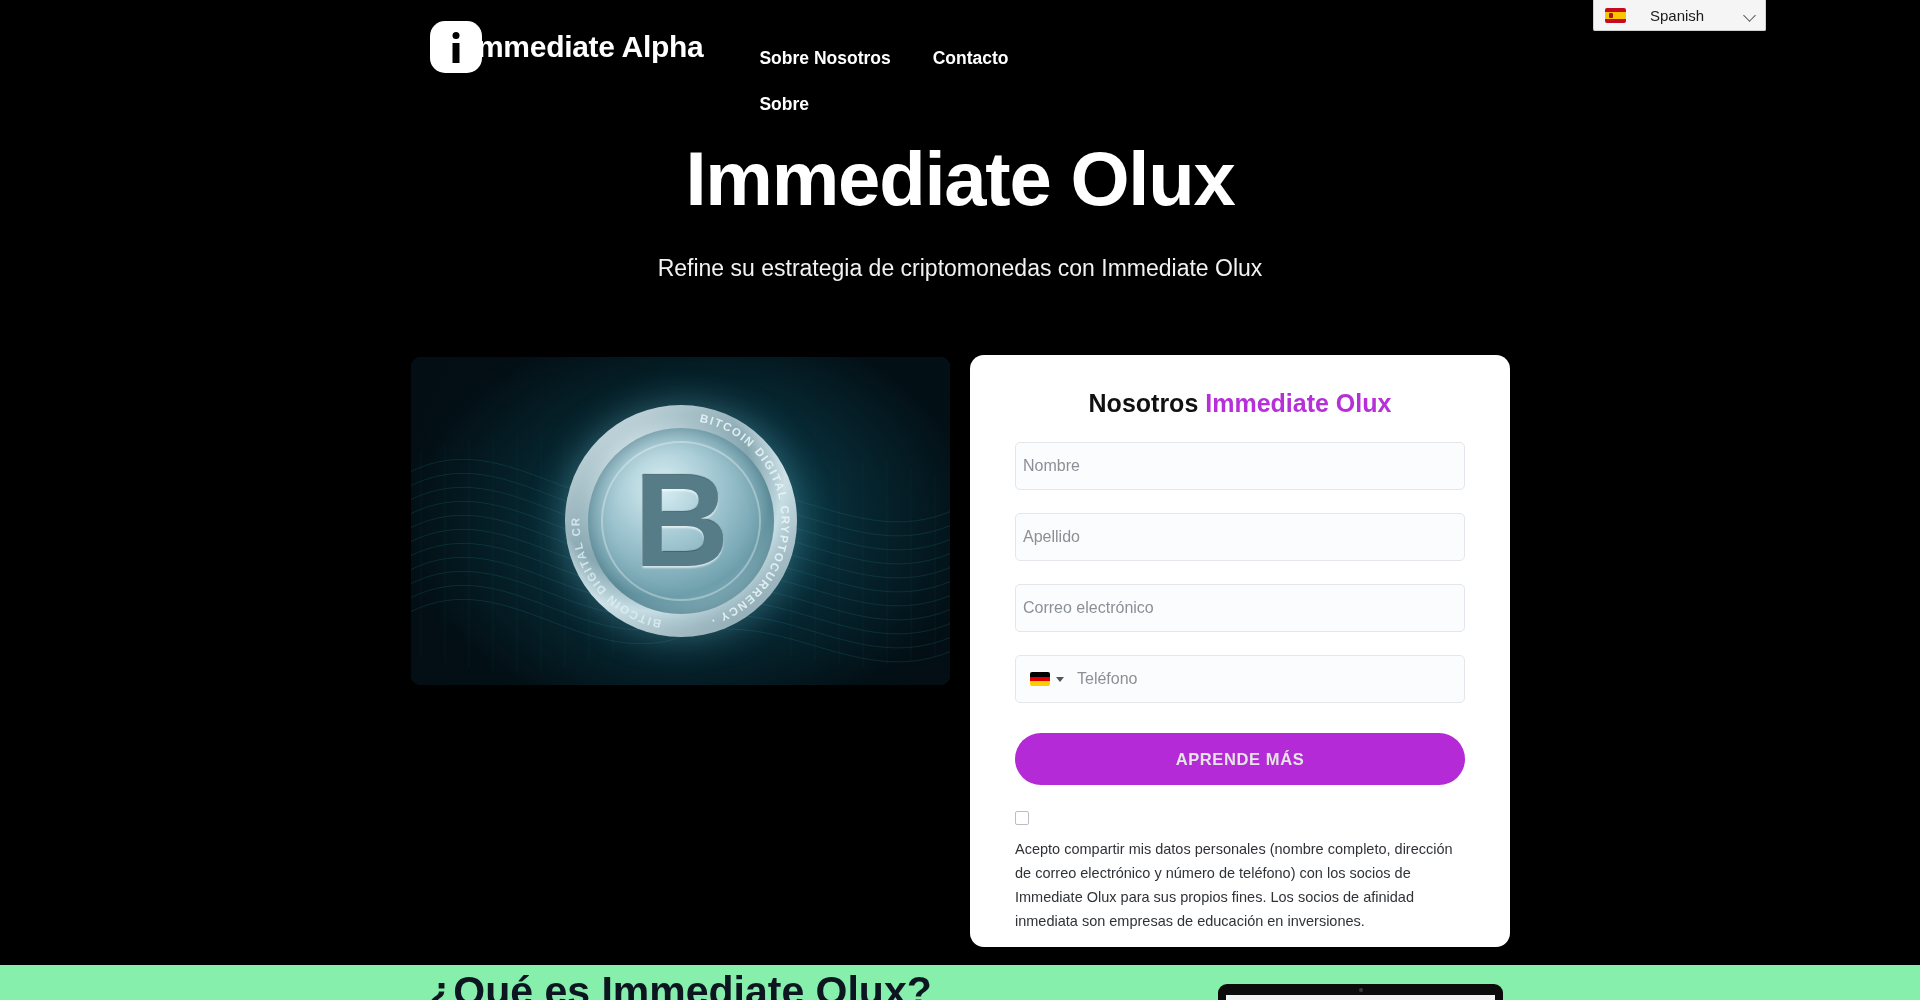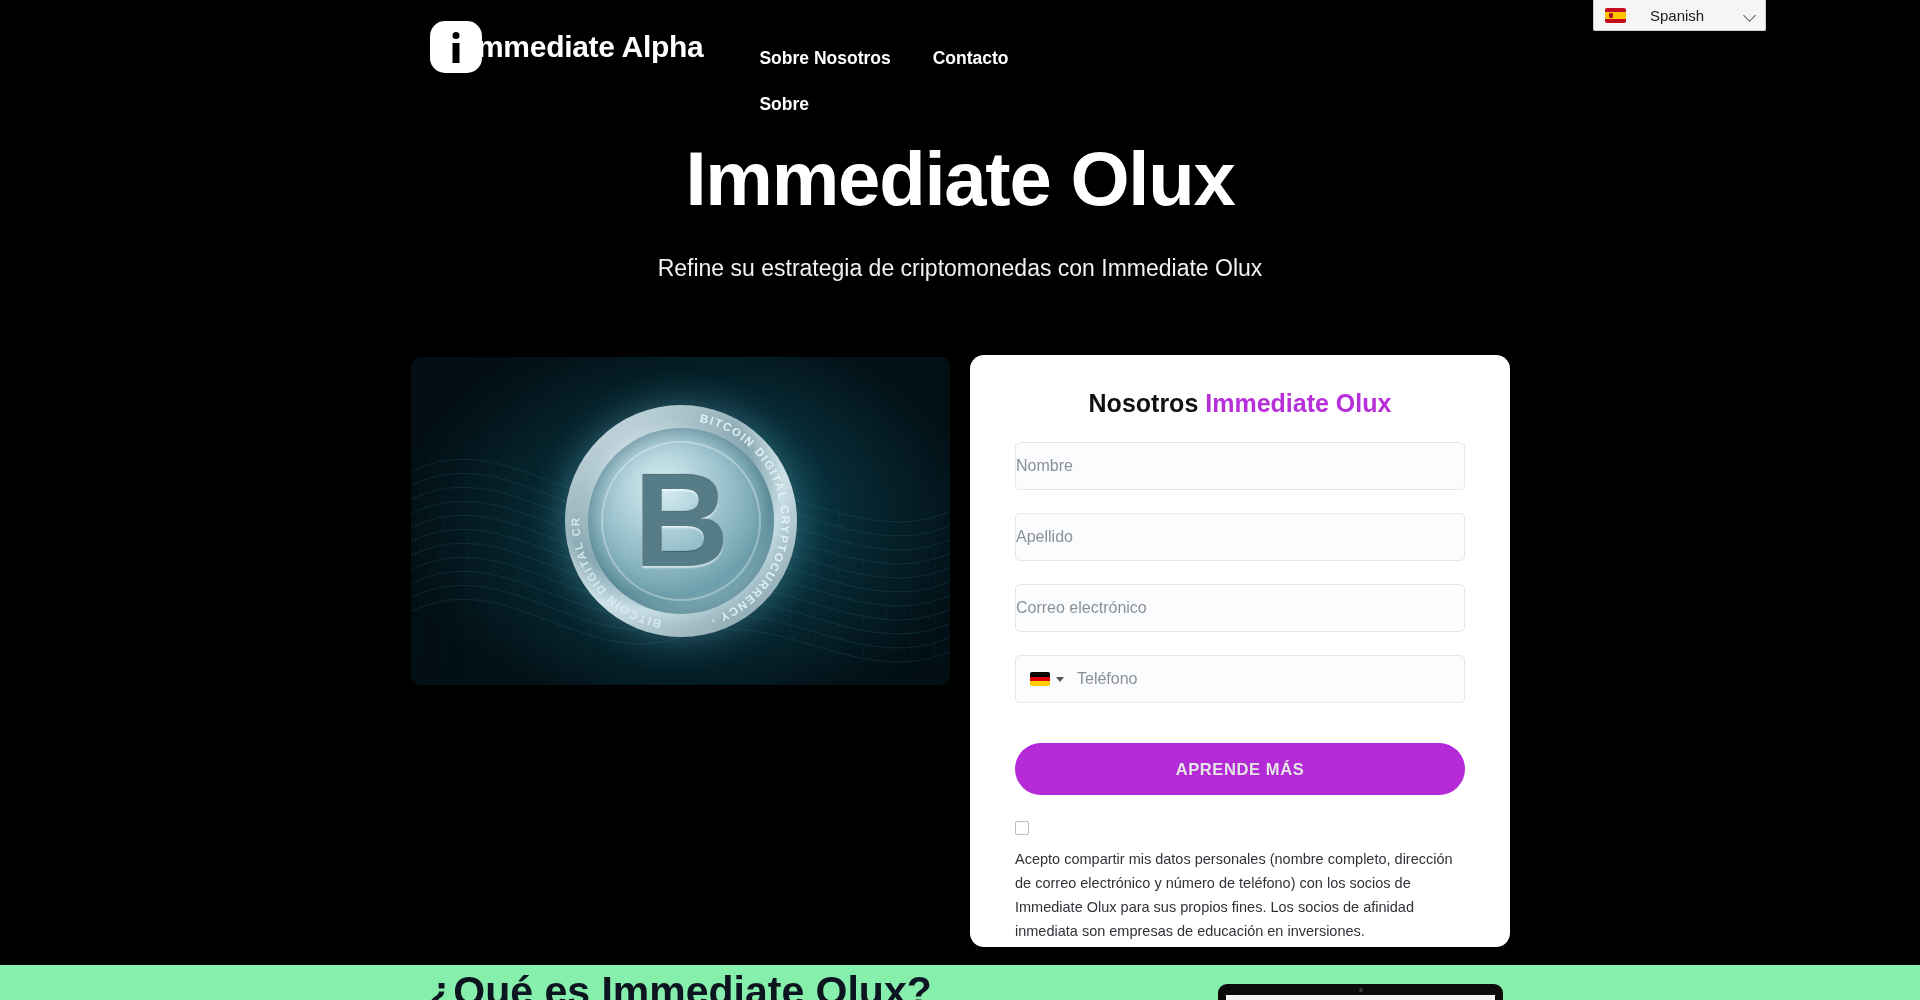--- a/index.html
+++ b/index.html
@@ -274,35 +274,35 @@
   .card-title .accent { color: #b62fd9; }
 
   .field {
     width: 100%;
     height: 48px;
     border: 1px solid #e3e6ea;
     border-radius: 5px;
     background: #fbfcfd;
     font-size: 16px;
     color: #2c2c2c;
-    padding: 0 0;
+    padding: 0 7px;
     margin-bottom: 23px;
     outline: none;
     font-family: "Liberation Sans", sans-serif;
   }
   .field::placeholder { color: #8b9097; }
 
   .phone-wrap {
     position: relative;
     width: 100%;
     height: 48px;
     border: 1px solid #e3e6ea;
     border-radius: 5px;
     background: #fbfcfd;
-    margin-bottom: 40px;
+    margin-bottom: 30px;
     display: flex;
     align-items: center;
   }
   .phone-flagbtn {
     display: flex;
     align-items: center;
     gap: 6px;
     padding: 0 9px 0 14px;
     height: 100%;
     cursor: pointer;

